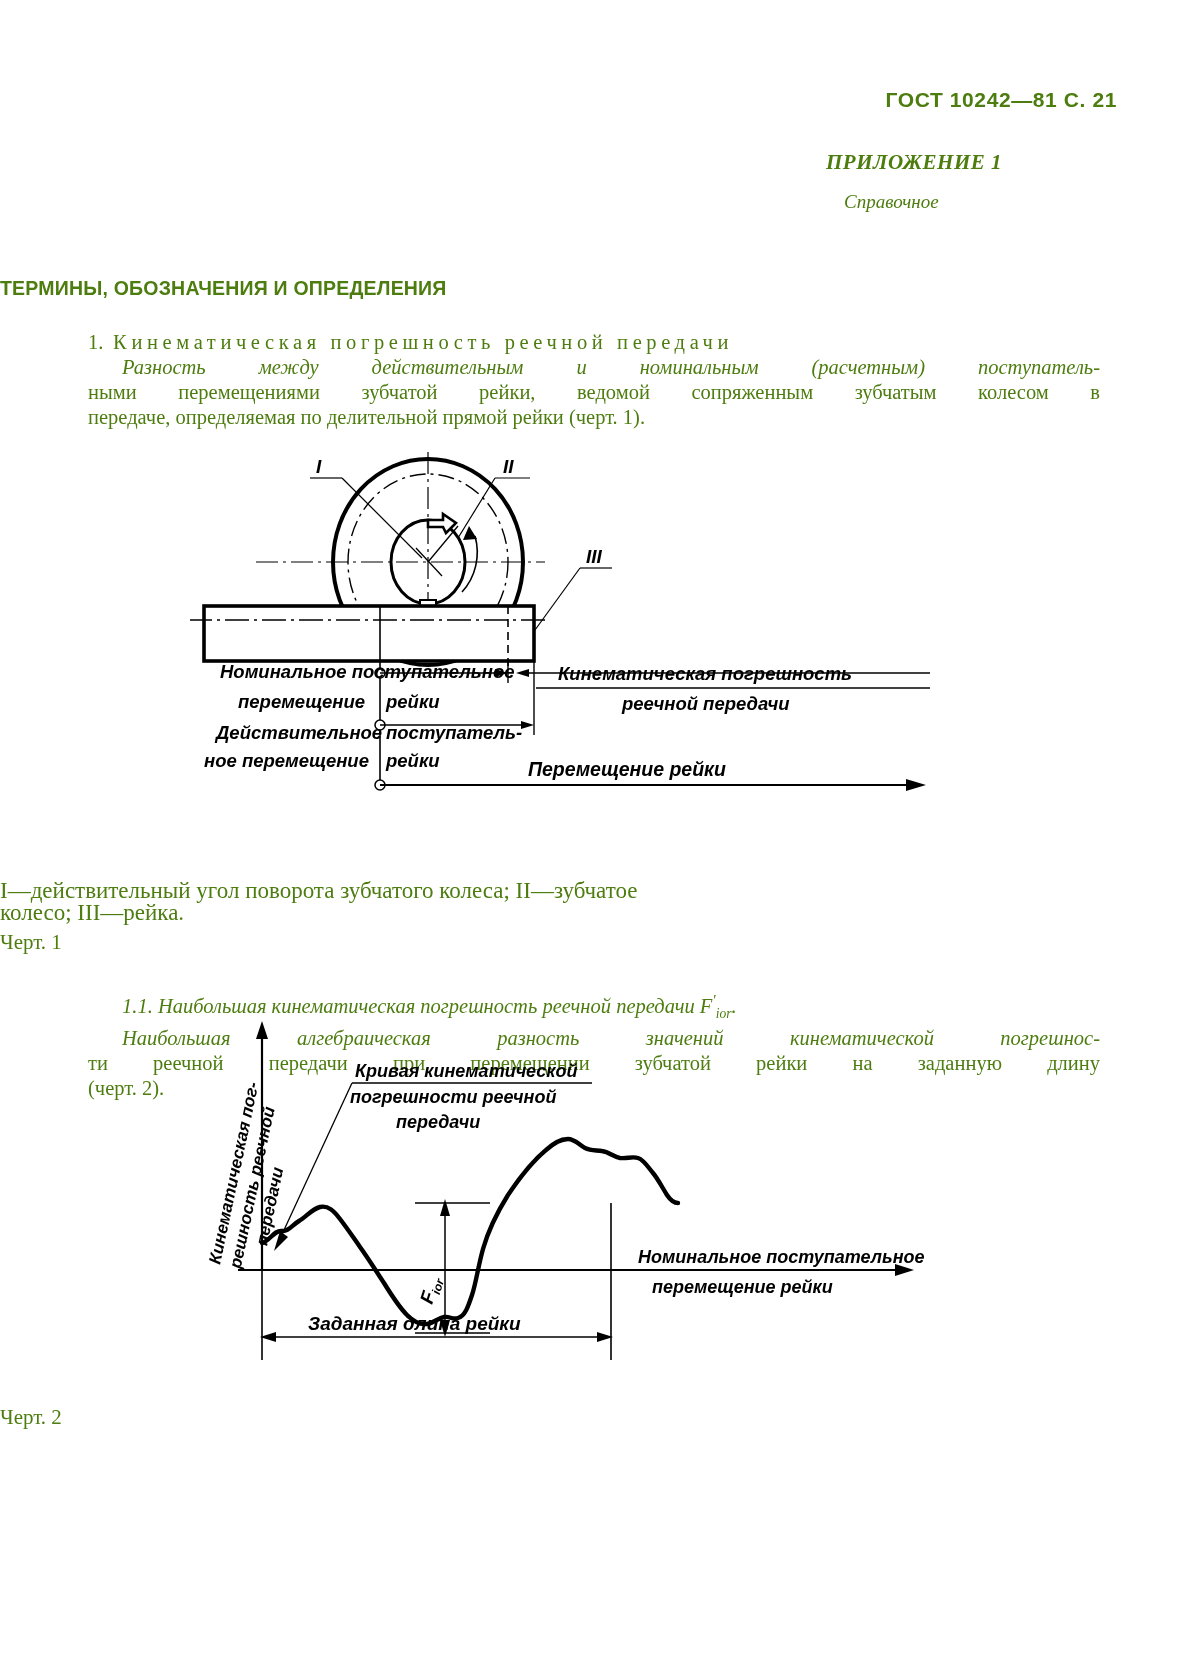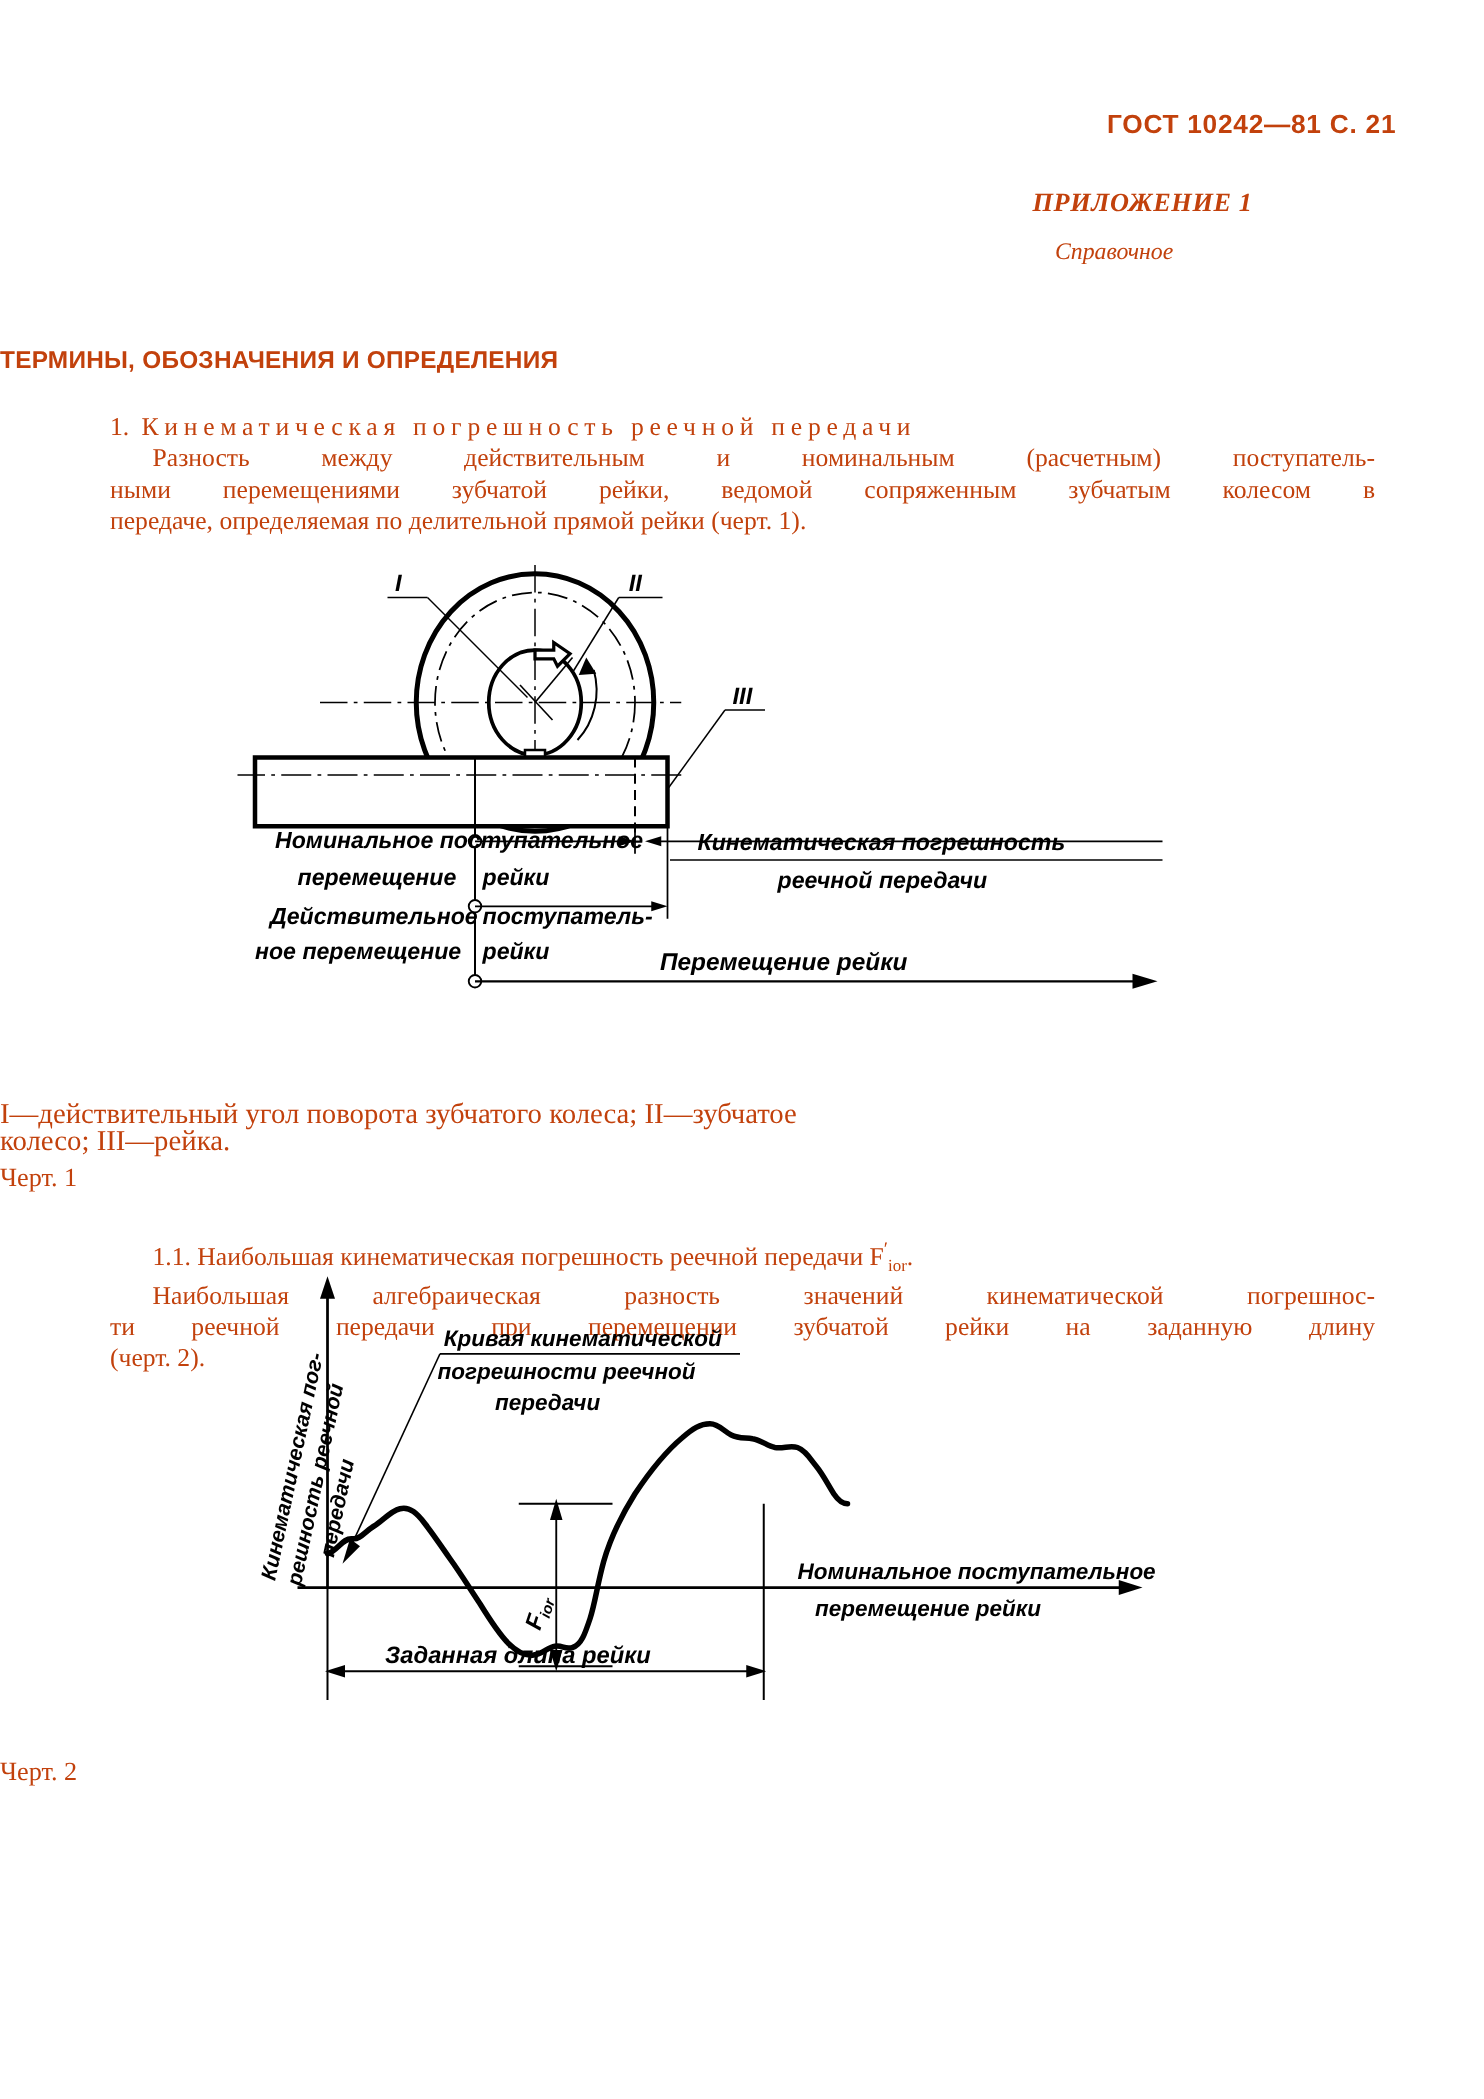--- a/index.html
+++ b/index.html
@@ -7,21 +7,21 @@
     padding: 0;
     background: #ffffff;
   }
   .page {
     position: relative;
     width: 1187px;
     height: 1679px;
     margin: 0 auto;
     background: #ffffff;
     font-family: "Liberation Serif", "DejaVu Serif", serif;
-    color: #c2410c;
+    color: #4d7c0f;
     overflow: hidden;
   }
 
   
   .doc-header {
     position: absolute;
     top: 88px;
     right: 70px;
     font-family: "Liberation Sans", "DejaVu Sans", sans-serif;
     font-weight: bold;
@@ -68,21 +68,21 @@
     width: 1012px;
     font-size: 20.5px;
     line-height: 25px;
     text-align: justify;
   }
   .term-head {
     letter-spacing: 4.6px;
     white-space: nowrap;
   }
   .term-head .num { letter-spacing: 0px; }
-  .indent { text-indent: 34px; }
+  .indent { text-indent: 34px; font-style: italic; }
   .just-spread {
     text-align: justify;
     text-align-last: justify;
   }
   .tight { text-align-last: left; }
 
   sup.prime { font-size: 0.75em; vertical-align: super; }
   sub.sb { font-size: 0.66em; vertical-align: sub; }
 
   

